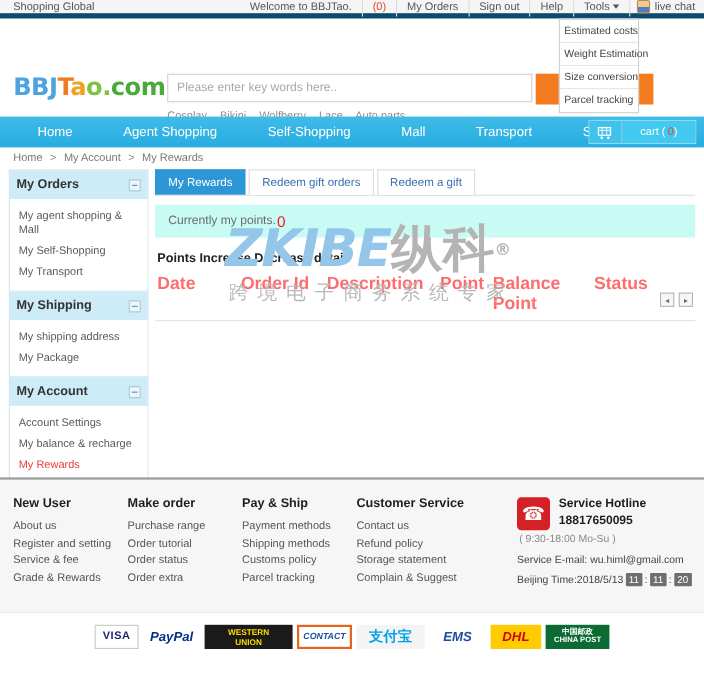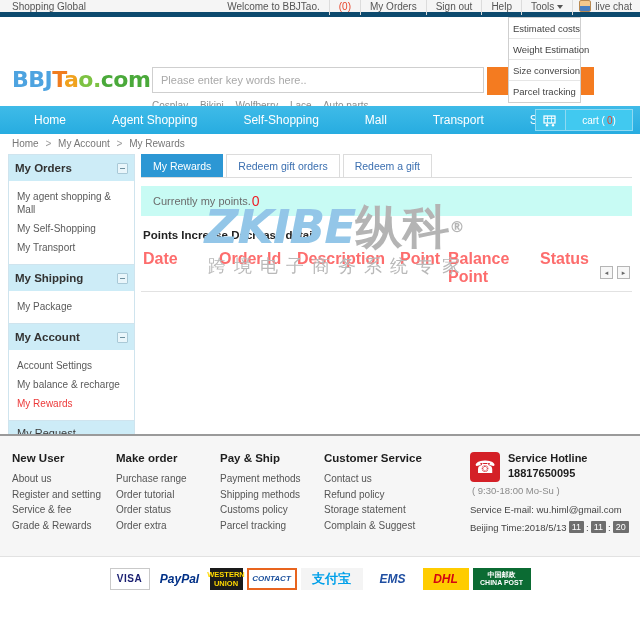--- a/index.html
+++ b/index.html
@@ -454,21 +454,21 @@
   }
   .pay-visa {
     background: #fff; color: #1a1f71;
     border: 1px solid #c9c9c9;
     width: 40px; font-style: normal;
     letter-spacing: 0.5px;
   }
   .pay-paypal { color: #003087; width: 52px; font-size: 12px; }
   .pay-wu {
     background: #1a1a1a; color: #ffd900;
-    width: 33px; font-size: 7.5px; font-style: normal;
+    width: 80px; font-size: 7.5px; font-style: normal;
     flex-direction: column; line-height: 9px; font-weight: bold;
   }
   .pay-contact {
     background: #fff; border: 2px solid #e8641e;
     color: #1a4f9c; width: 50px; font-size: 8px;
   }
   .pay-alipay { background: #f4f4f4; color: #00a0e9; width: 62px; font-style: normal; font-size: 13px; }
   .pay-ems { background: #fff; color: #1f4ea1; width: 52px; font-size: 12px; }
   .pay-dhl { background: #ffcc00; color: #d40511; width: 46px; font-size: 12px; }
   .pay-post {
@@ -575,20 +575,21 @@
         <a class="side-link">My Transport</a>
       </div>
     </div>
 
     <div class="side-block">
       <div class="side-head">
         <span class="txt">My Shipping</span>
         <span class="collapse-ico"></span>
       </div>
       <div class="side-links">
+        <a class="side-link">My shipping address</a>
         <a class="side-link">My Package</a>
       </div>
     </div>
 
     <div class="side-block">
       <div class="side-head">
         <span class="txt">My Account</span>
         <span class="collapse-ico"></span>
       </div>
       <div class="side-links">

